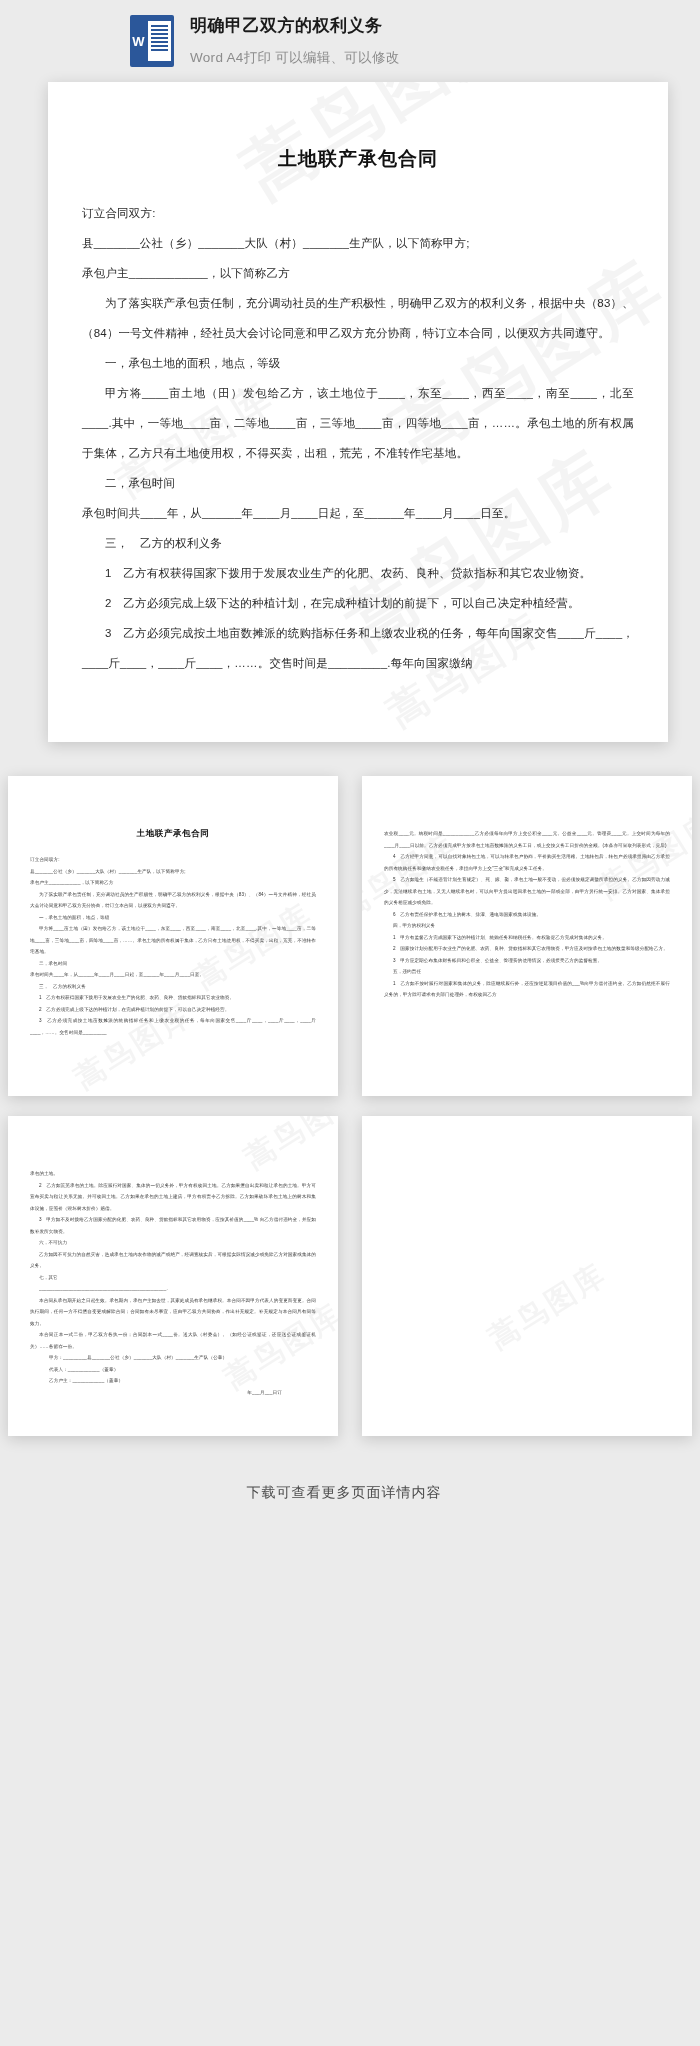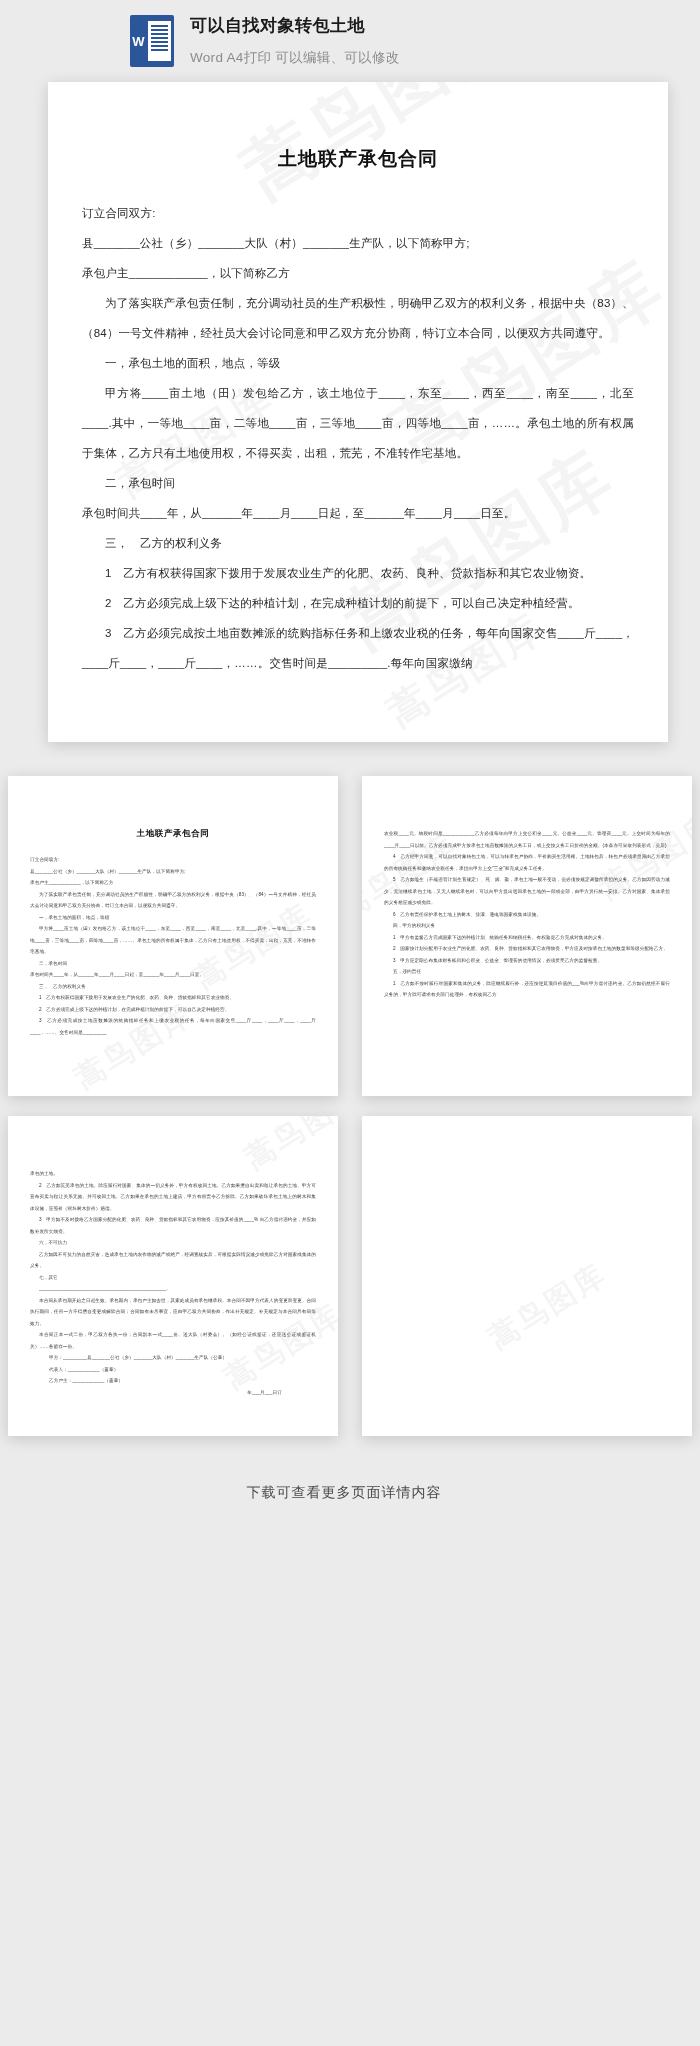--- a/index.html
+++ b/index.html
@@ -176,21 +176,21 @@
       <i></i>
         <i></i>
         <i></i>
         <i></i>
         <i></i>
         <i></i>
         <i></i>
     </div>
   </div>
   <div class="header-text">
-    <div class="header-title">可以自找对象转包土地</div>
+    <div class="header-title">明确甲乙双方的权利义务</div>
     <div class="header-sub">Word A4打印 可以编辑、可以修改</div>
   </div>
 </div>
 
 <div class="hero-wrap">
   <div class="paper hero-page">
     <div class="wm" style="top:-30px; left:180px;">蒿鸟图库</div>
     <div class="wm" style="top:230px; left:330px;">蒿鸟图库</div>
     <div class="wm small" style="top:330px; left:60px;">蒿鸟图库</div>
     <div class="wm" style="top:420px; left:280px;">蒿鸟图库</div>

